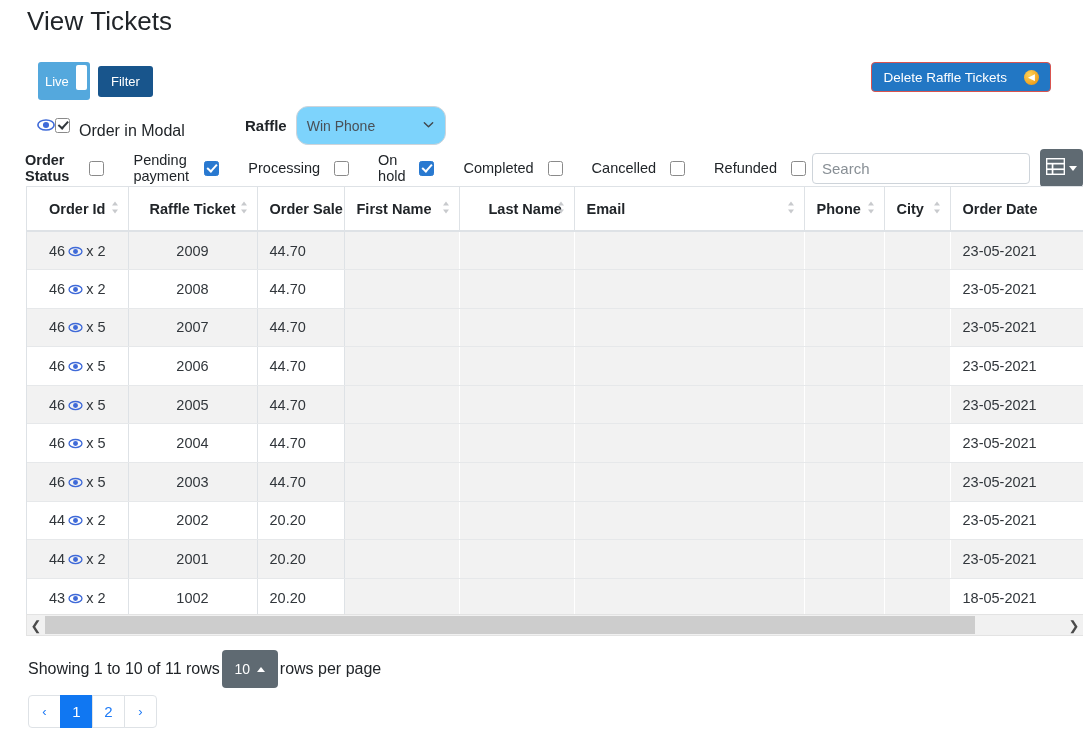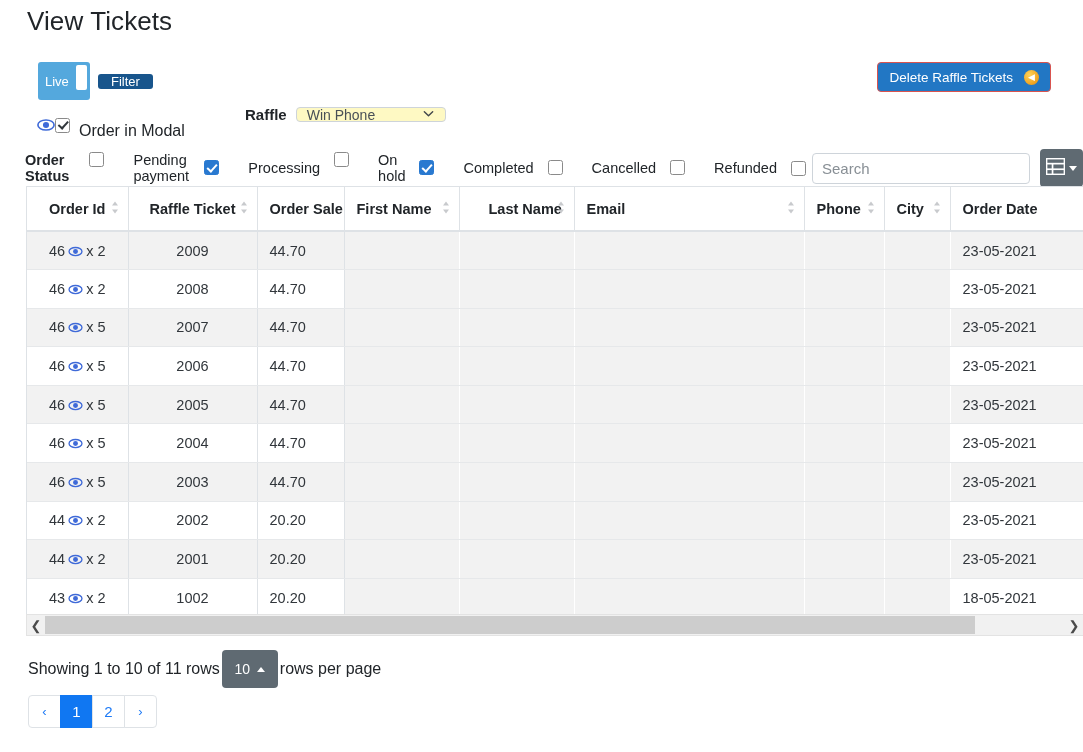--- a/index.html
+++ b/index.html
@@ -30,31 +30,31 @@
   .live-toggle .lbl {
     color: #ffffff; font-size: 13px; margin-left: 7px; line-height: 1;
   }
   .live-toggle .knob {
     position: absolute; right: 3px; top: 3px;
     width: 11px; height: 25px; background: #ffffff; border-radius: 2px;
   }
   .filter-btn {
     margin-left: 8px;
     background: #18558c; color: #fff; border: none;
-    border-radius: 3px; height: 15px; padding: 0 13px;
+    border-radius: 3px; height: 31px; padding: 0 13px;
     font-size: 13px; font-family: inherit; cursor: pointer;
   }
 
   .delete-btn {
     position: absolute; right: 32px; top: 62px;
     background: #2277c4; color: #fff;
     border: 1px solid #d9534f; border-radius: 4px;
     height: 30px; padding: 0 11px;
     font-size: 13.5px; font-family: inherit; cursor: pointer;
-    display: flex; align-items: center; gap: 11px;
+    display: flex; align-items: center; gap: 17px;
   }
   .coin {
     width: 15px; height: 15px; border-radius: 50%;
     background: radial-gradient(circle at 36% 32%, #ffd257 0%, #f0a725 62%, #d98c12 100%);
     display: inline-flex; align-items: center; justify-content: center;
     font-size: 9px; color: #fff; line-height: 1;
   }
 
   
   .modal-row { position: absolute; left: 37px; top: 110px; display: flex; align-items: center; }
@@ -75,32 +75,32 @@
   .chk.blue::after {
     content: ""; width: 3.5px; height: 7.5px;
     border: solid #ffffff; border-width: 0 2px 2px 0;
     transform: rotate(42deg) translate(-0.5px,-1px);
   }
   .modal-label { font-size: 16px; margin-left: 9px; color: #212529; margin-top: 12px; }
 
   .raffle-wrap { position: absolute; left: 245px; top: 106px; display: flex; align-items: center; }
   .raffle-label { font-weight: bold; font-size: 15px; margin-right: 9px; }
   .raffle-select {
-    width: 150px; height: 15px; border: 1px solid #ced4da; border-radius: 4px;
-    background: #fef9c3; display: flex; align-items: center; padding: 0 10px;
+    width: 150px; height: 39px; border: 1px solid #ced4da; border-radius: 12px;
+    background: #7dd3fc; display: flex; align-items: center; padding: 0 10px;
     font-size: 14px; color: #495057; cursor: pointer; position: relative;
   }
   .raffle-select .caret {
     position: absolute; right: 10px; top: 50%; transform: translateY(-50%);
   }
 
   
   .status-row { position: absolute; left: 13px; top: 149px; display: flex; align-items: center; margin-left: 12px; }
   .status-title { font-weight: bold; font-size: 14.5px; margin-right: 8px; }
-  .status-item { display: flex; align-items: flex-start; margin-right: 14px; gap: 22px; }
+  .status-item { display: flex; align-items: center; margin-right: 14px; gap: 22px; }
   .status-item .txt { font-size: 14.5px; margin-left: 7px; color: #212529; }
 
   .search-input {
     width: 218px; height: 31px; border: 1px solid #ced4da; border-radius: 4px;
     padding: 0 9px; font-size: 15px; font-family: inherit; color: #495057;
     margin-left: 6px; outline: none; background: #fff;
   }
   .search-input::placeholder { color: #888f95; }
   .cols-btn {
     width: 52px; height: 38px; margin-left: 10px;

